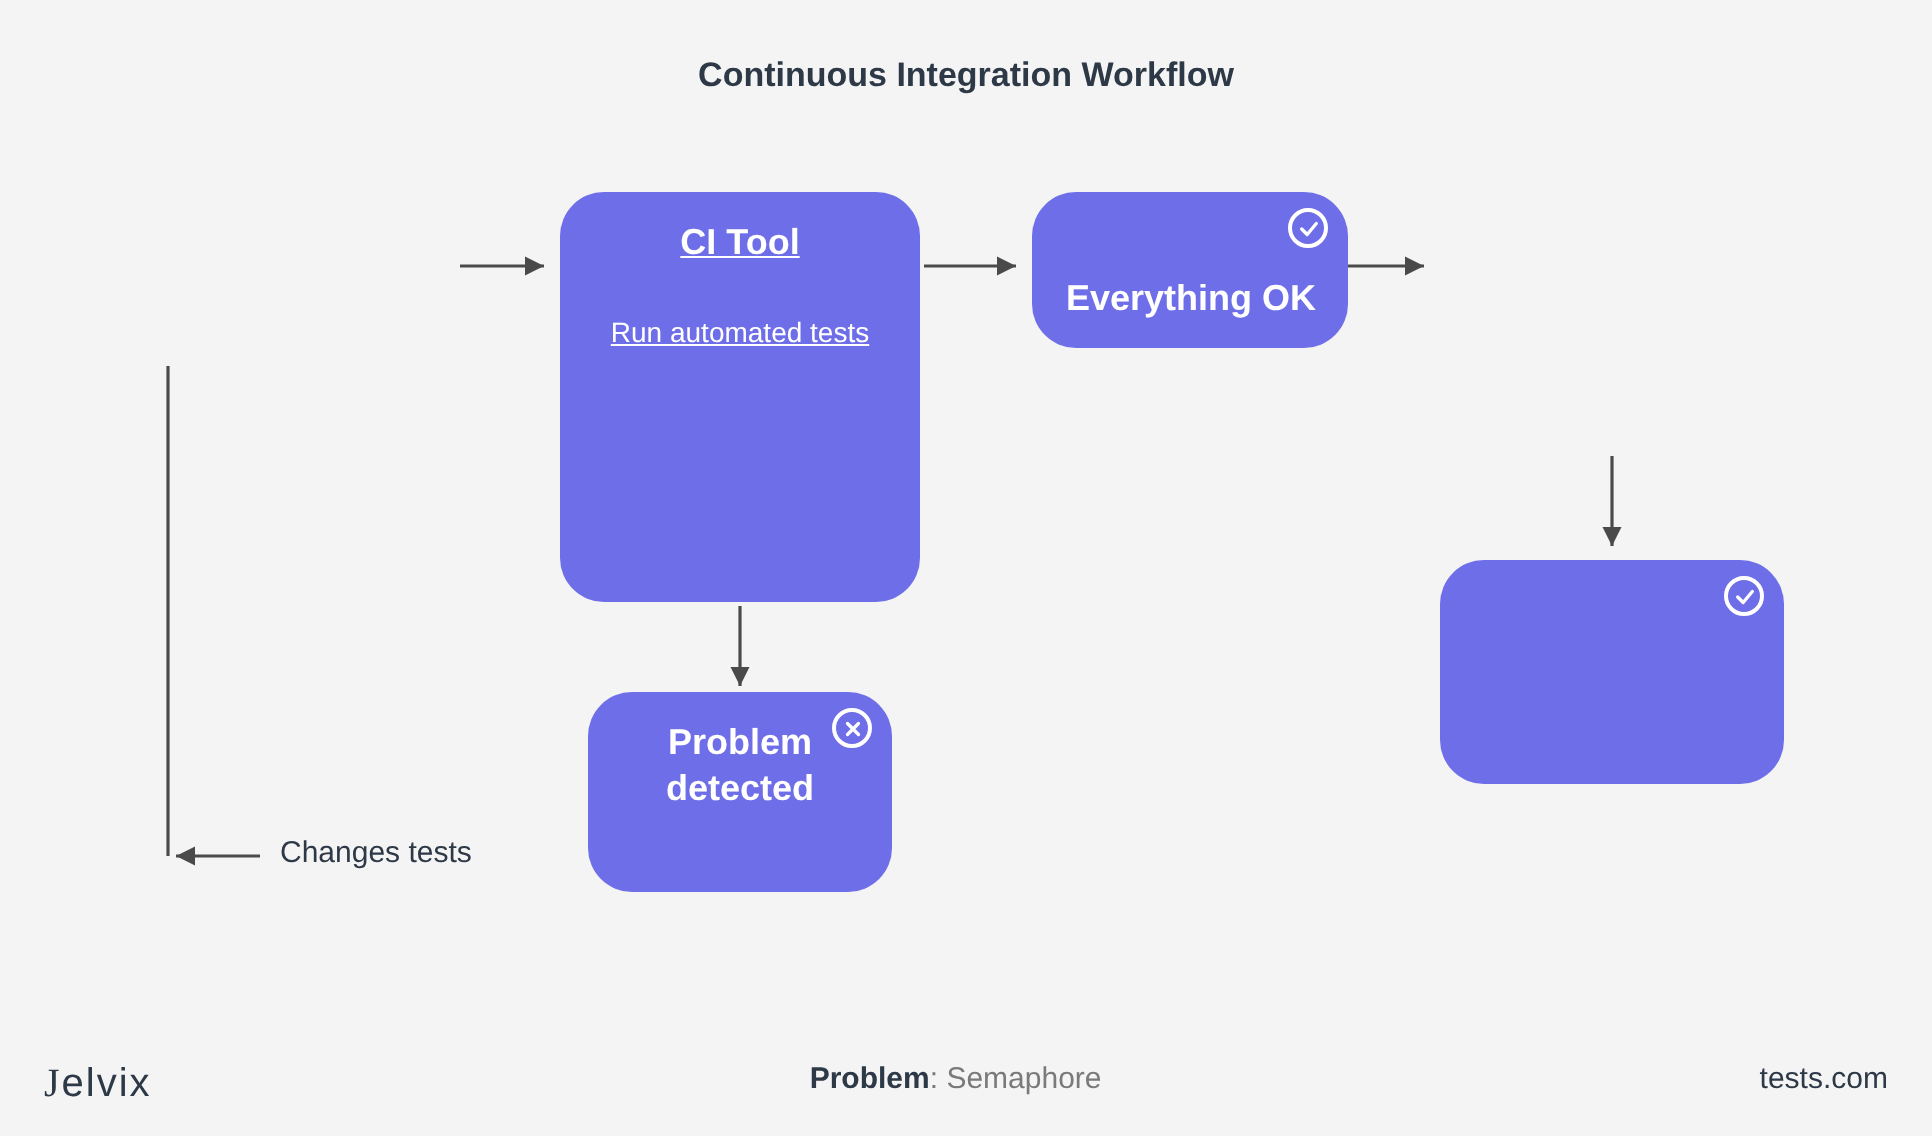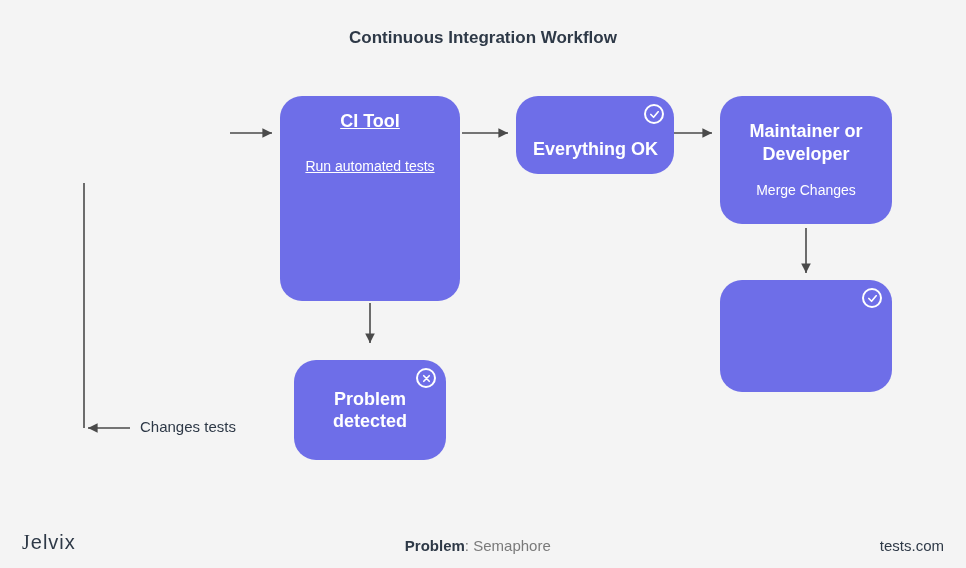--- a/index.html
+++ b/index.html
@@ -64,21 +64,21 @@
     position: absolute;
     font-size: 15px;
     color: #2e3947;
   }
   .footer {
     position: absolute;
     bottom: 14px;
     left: 0;
     width: 100%;
     display: flex;
-    align-items: flex-end;
+    align-items: flex-start;
     justify-content: space-between;
     padding: 0 22px;
     color: #2e3947;
     font-size: 15px;
   }
   .brand {
     font-size: 20px;
     letter-spacing: 1px;
     color: #2e3947;
     font-weight: 400;
@@ -130,34 +130,30 @@
 
   <div class="node" style="left:516px; top:48px; width:158px; height:78px; justify-content:flex-end;padding-left:13px;">
     <div class="badge">
       <svg viewBox="0 0 12 12">
           <path d="M2 6 L5 9 L10 3" stroke="#fff" stroke-width="1.8" fill="none" stroke-linecap="round" stroke-linejoin="round"></path>
         </svg>
     </div>
     <div class="node-title" style="margin:0;">Everything OK</div>
   </div>
 
-  <div class="node" style="left:720px; top:48px; width:172px; height:128px; justify-content:center;">
-    <div class="node-title">Maintainer or Developer</div>
-    <div class="node-sub" style="margin-top:10px;">Merge Changes</div>
-  </div>
 
   <div class="node" style="left:720px; top:232px; width:172px; height:112px; justify-content:center;">
     <div class="badge">
       <svg viewBox="0 0 12 12">
           <path d="M2 6 L5 9 L10 3" stroke="#fff" stroke-width="1.8" fill="none" stroke-linecap="round" stroke-linejoin="round"></path>
         </svg>
     </div>
   </div>
 
-  <div class="node" style="left:294px; top:312px; width:152px; height:100px; justify-content:center;">
+  <div class="node" style="left:294px; top:298px; width:152px; height:100px; ">
     <div class="badge">
       <svg viewBox="0 0 12 12">
           <path d="M3 3 L9 9 M9 3 L3 9" stroke="#fff" stroke-width="1.8" fill="none" stroke-linecap="round"></path>
         </svg>
     </div>
     <div class="node-title" style="margin:0;">Problem detected</div>
   </div>
 
   <div class="feedback-label" style="left:140px; top:370px;">Changes tests</div>
 

